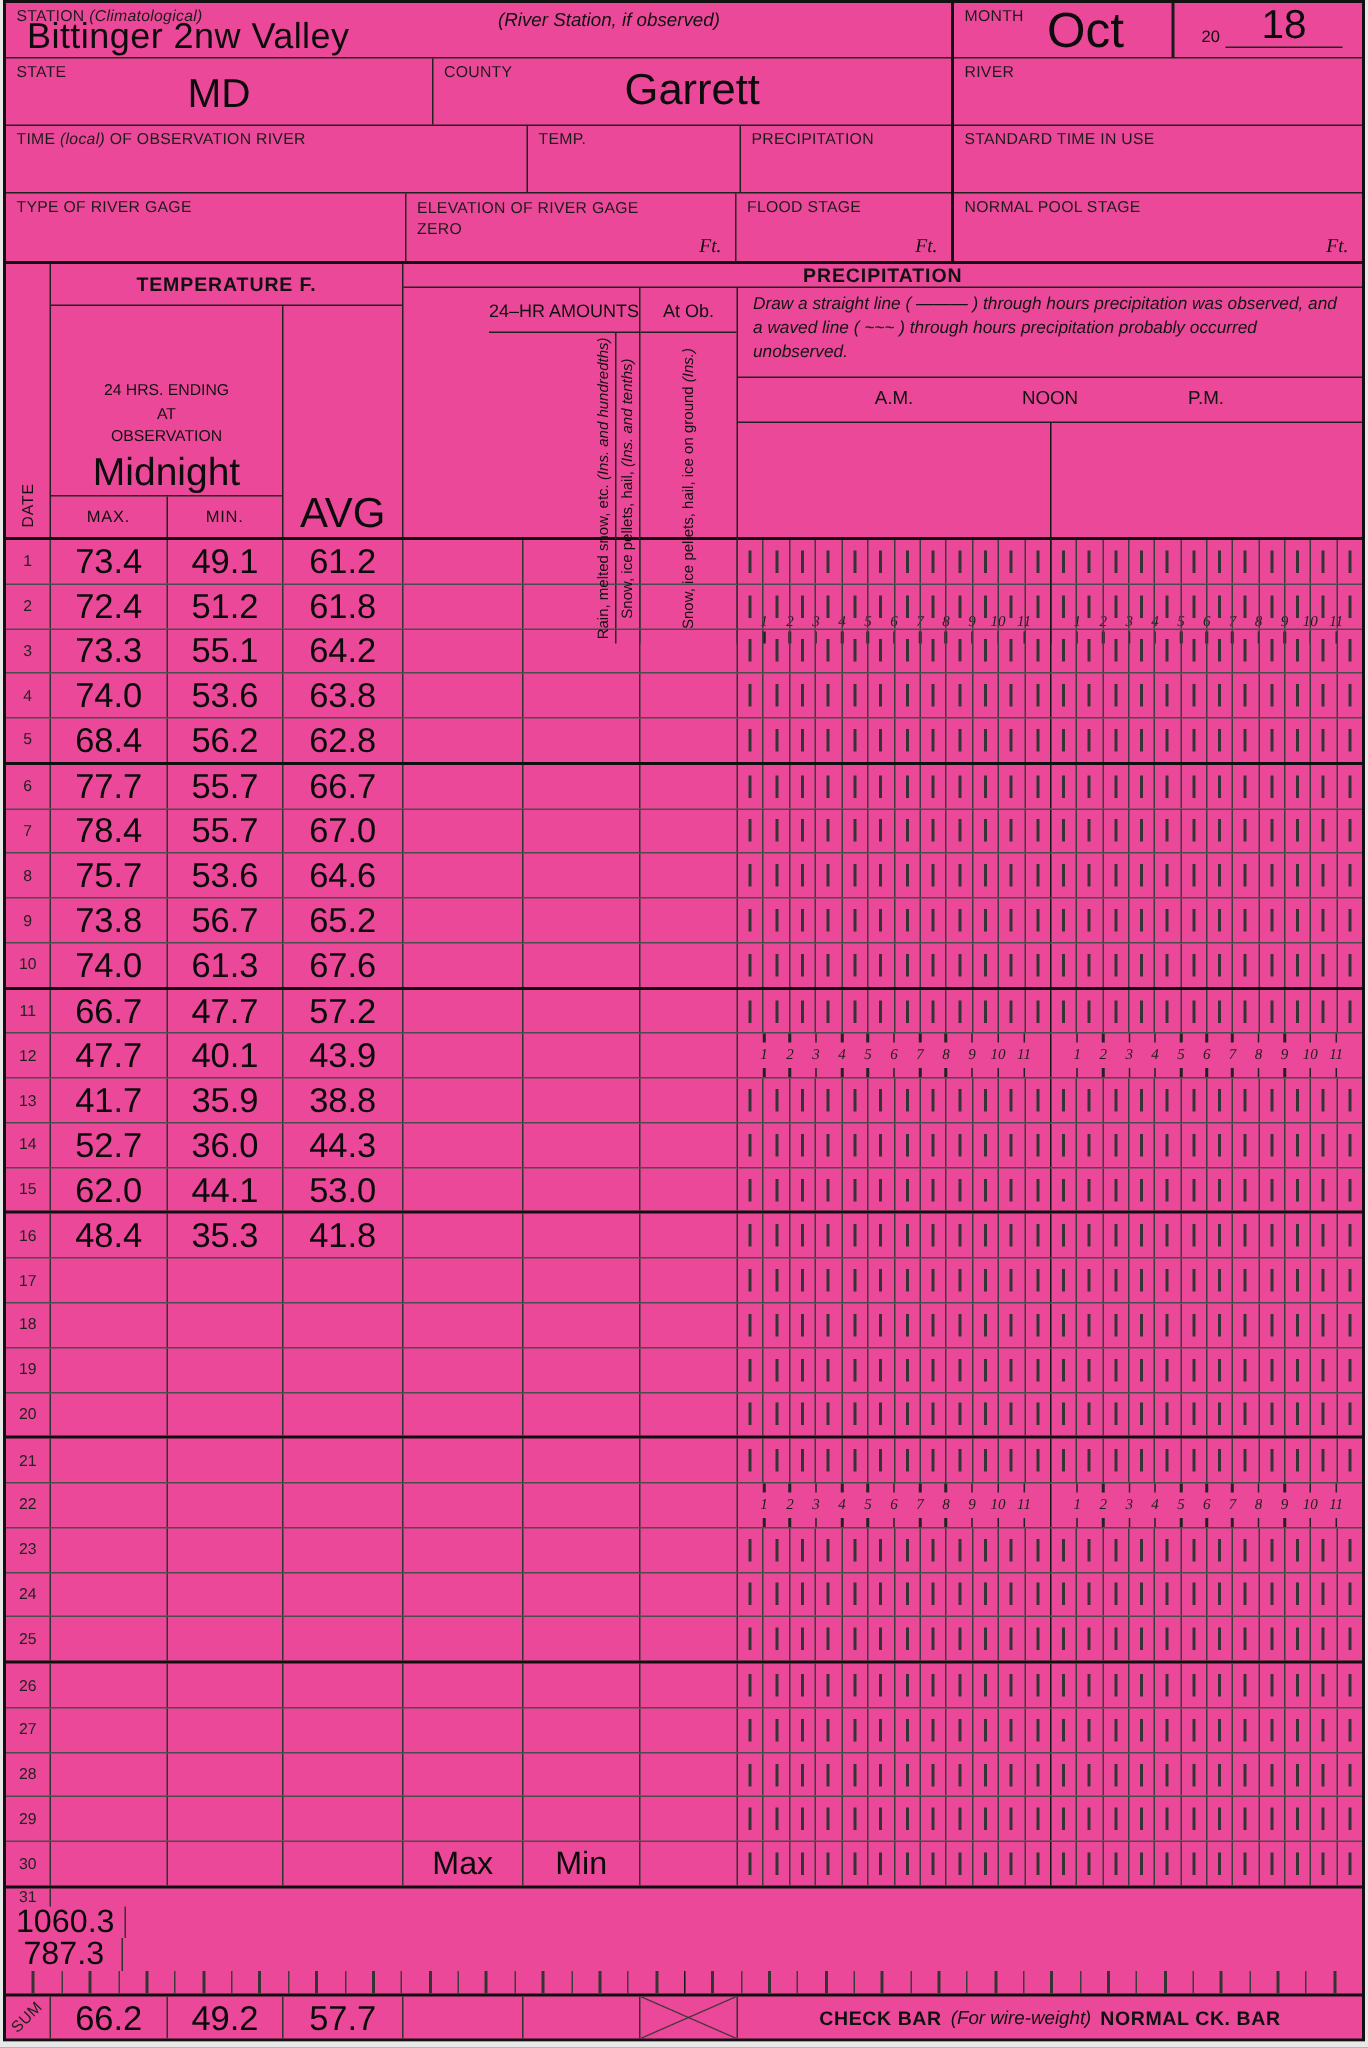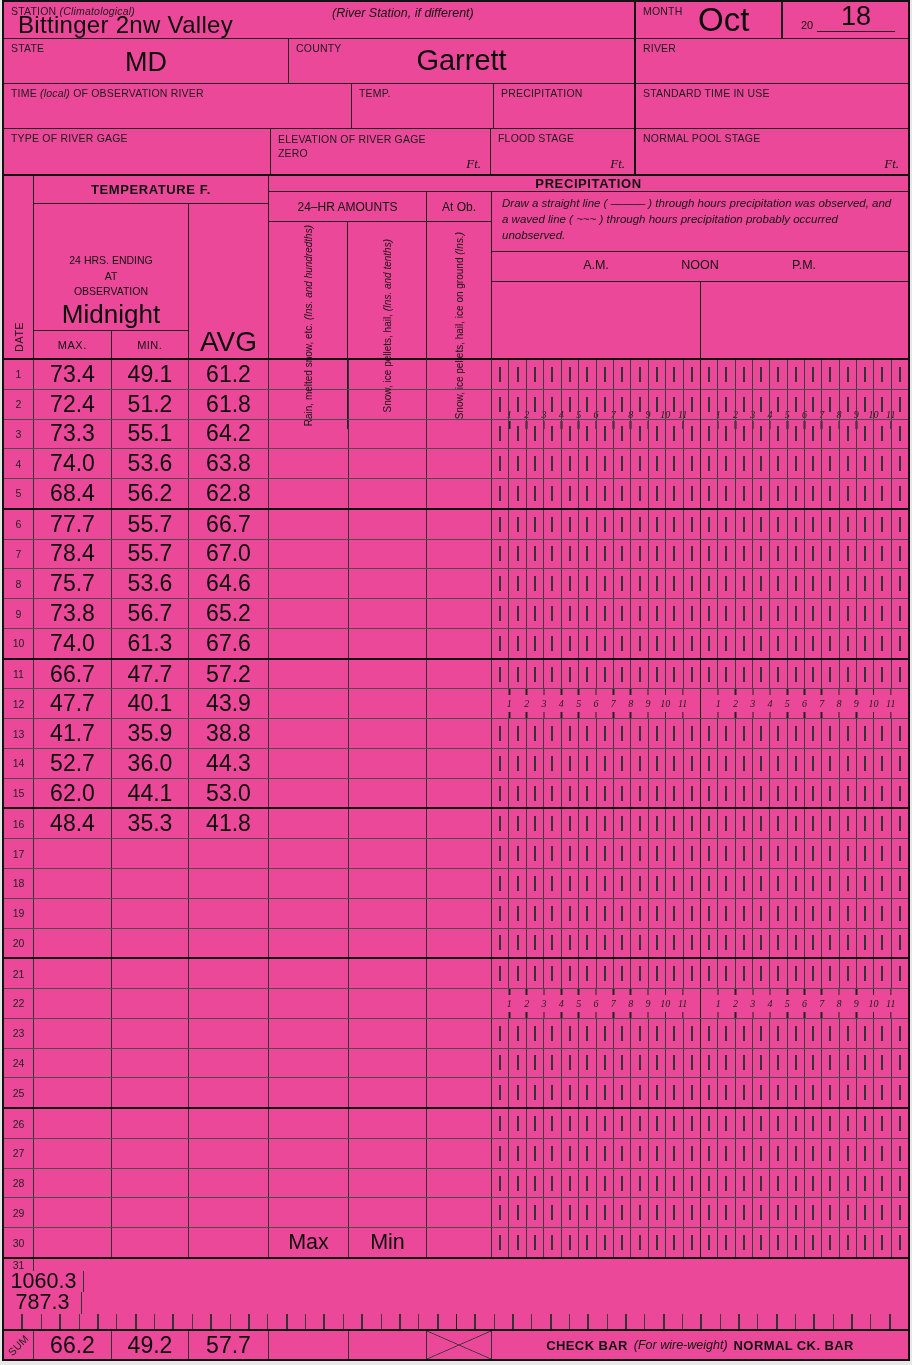--- a/index.html
+++ b/index.html
@@ -52,21 +52,21 @@
   .ending-top { flex:1; display:flex; flex-direction:column; align-items:center; justify-content:flex-end; }
   .ending-lines { font-size:10.5px; text-align:center; line-height:1.5; }
   .midnight { font-size:26px; line-height:1.15; }
   .maxmin { height:28px; border-top:1px solid #222; display:flex; }
   .mm { flex:1; display:flex; align-items:center; justify-content:center; font-size:11px; letter-spacing:.5px; }
   .mm:first-child { border-right:1px solid #222; }
   .avg-col { flex:1; display:flex; align-items:flex-end; justify-content:center; }
   .avg-lbl { font-size:28px; line-height:1.1; }
   .hd-precip { flex:1; display:flex; flex-direction:column; }
   .hd-precip-body { flex:1; display:flex; }
-  .amounts-col { width:158px; border-right:1px solid #222; display:flex; flex-direction:column; }
+  .amounts-col { width:158px; border-right:1px solid #222; display:flex; flex-direction:column;align-items:flex-end; }
   .sband { height:30px; border-bottom:1px solid #222; display:flex; align-items:center; justify-content:center; font-size:12px; }
   .amounts-pair { flex:1; display:flex; }
   .rot { flex:1; display:flex; align-items:center; justify-content:center; padding:3px 1px; }
   .rot + .rot { border-left:1px solid #222; }
   .rot-inner { writing-mode:vertical-rl; transform:rotate(180deg); font-size:10px; line-height:1.3; }
   .atob-col { width:65px; border-right:1px solid #222; display:flex; flex-direction:column; }
   .atob-body { flex:1; display:flex; align-items:center; justify-content:center; padding:3px 1px; }
   .hours-col { flex:1; display:flex; flex-direction:column; }
   .instr { height:60px; border-bottom:1px solid #222; font-style:italic; font-size:11.5px; line-height:1.38; padding:4px 10px 0 10px; color:#141414; }
   .ampm { height:30px; border-bottom:1px solid #222; position:relative; font-size:12.5px; }
@@ -110,21 +110,21 @@
 </head>
 <body>
 
 <div class="page">
 
   <div class="topsec">
     <div class="topleft">
       <div class="tr1 hcell">
         <span class="lbl"><span>STATION</span> <i>(Climatological)</i></span>
         <span class="fill station-fill">Bittinger  2nw Valley</span>
-        <span class="rs-lbl">(River Station, if different)</span>
+        <span class="rs-lbl">(River Station, if observed)</span>
       </div>
       <div class="tr2">
         <div class="hcell cell-state">
           <span class="lbl">STATE</span>
           <span class="fill state-fill">MD</span>
         </div>
         <div class="hcell cell-county">
           <span class="lbl">COUNTY</span>
           <span class="fill county-fill">Garrett</span>
         </div>

